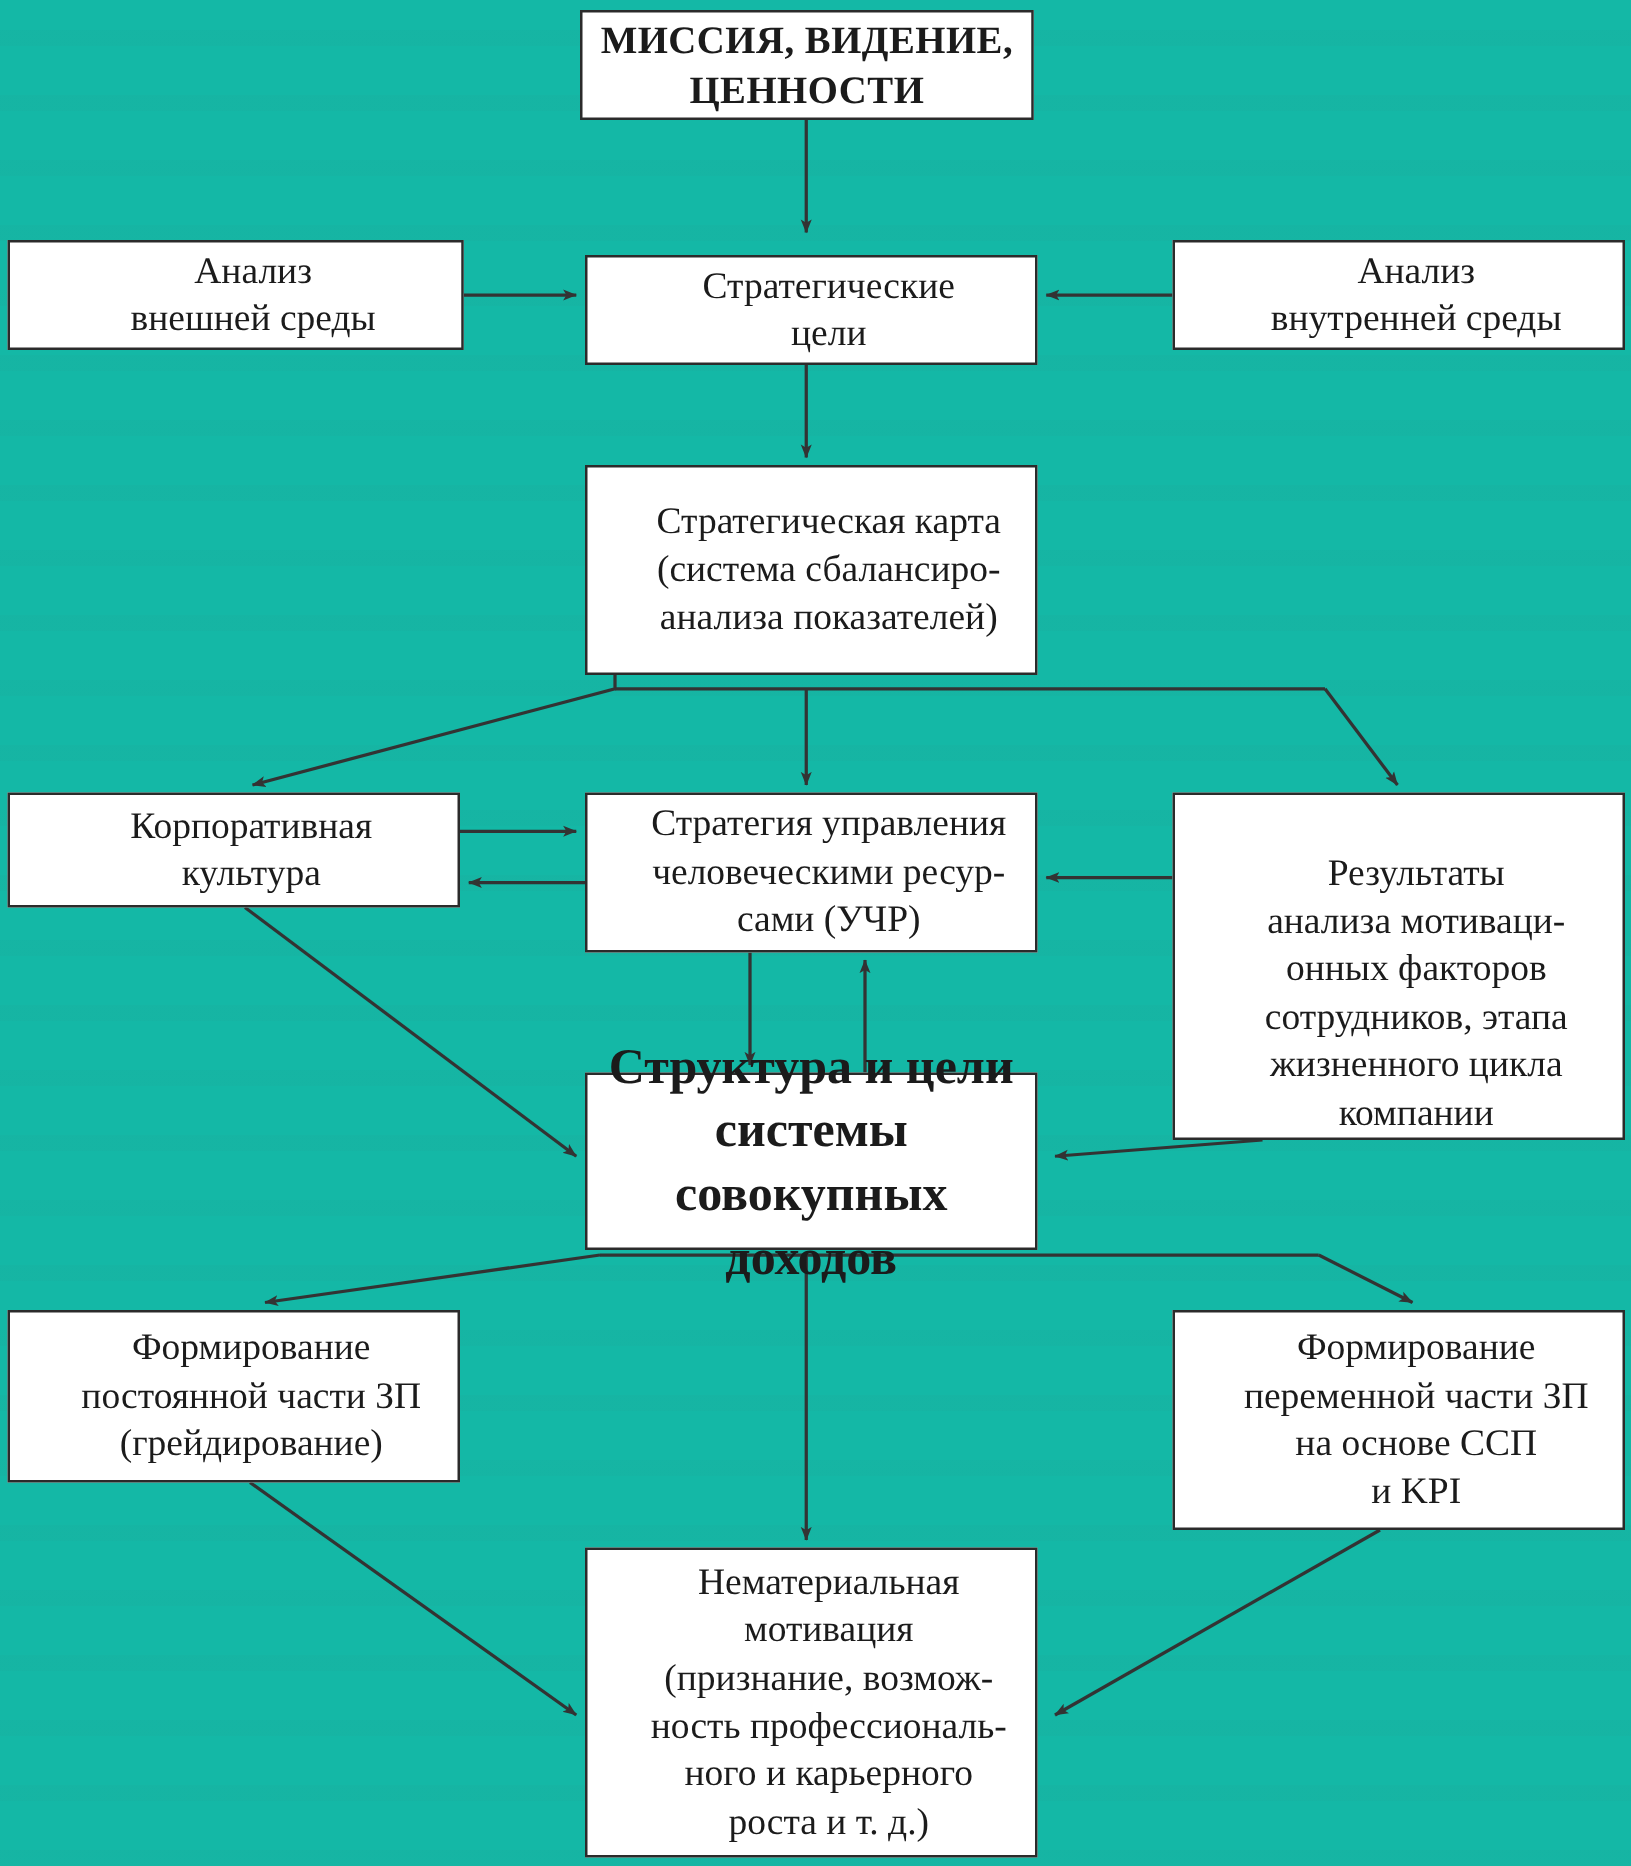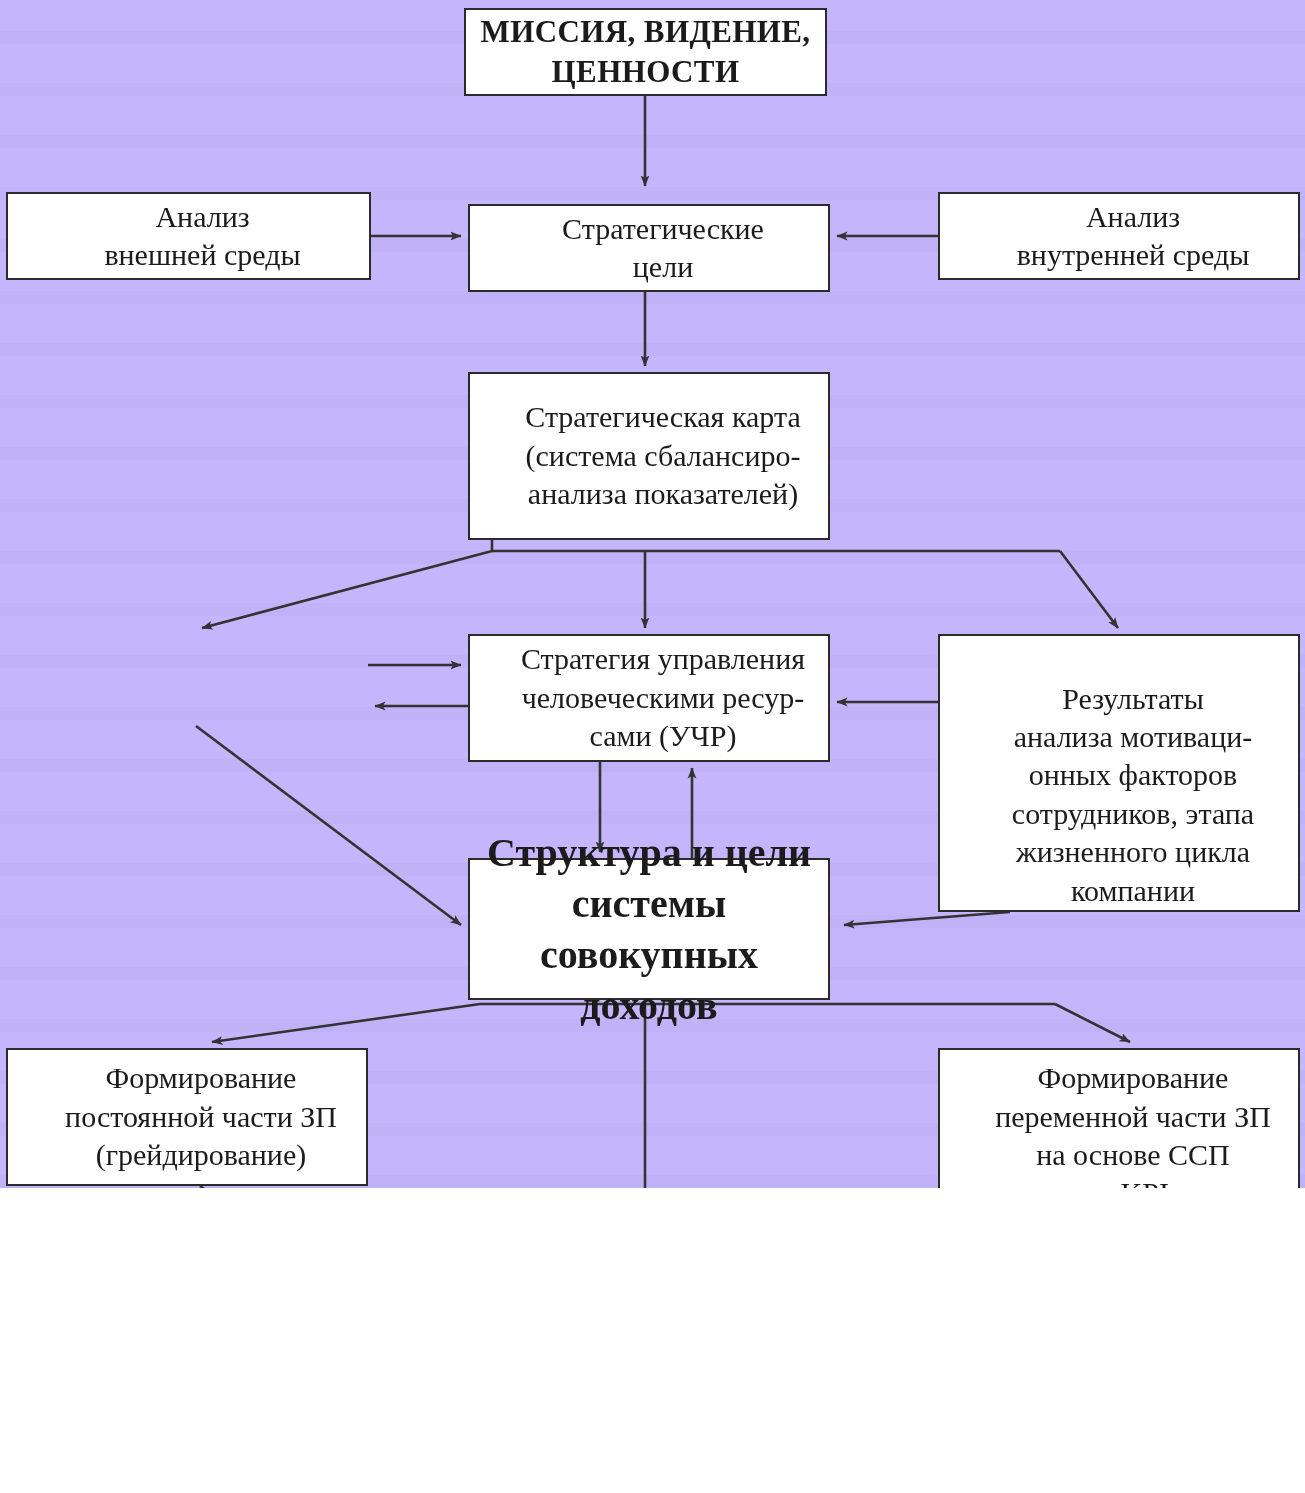--- a/index.html
+++ b/index.html
@@ -6,22 +6,22 @@
     margin: 0;
     padding: 0;
     background: #ffffff;
   }
   body {
     font-family: "Liberation Serif", "DejaVu Serif", serif;
   }
   #diagram-root {
     position: relative;
     width: 1305px;
-    height: 1188px;
-    background: #c4b5fd;
+    height: 1493px;
+    background: #14b8a6;
     overflow: hidden;
   }
   .bg-noise {
     position: absolute;
     inset: 0;
     pointer-events: none;
     opacity: 0.055;
     background:
       repeating-linear-gradient(0deg, rgba(80,80,80,0.55) 0px, rgba(80,80,80,0.55) 13px, rgba(255,255,255,0) 13px, rgba(255,255,255,0) 52px);
   }
@@ -130,20 +130,24 @@
     <span class="label">Анализ
 внутренней среды</span>
   </div>
 
   <div class="node n-reg" style="left:468px; top:372px; width:362px; height:168px;">
     <span class="label">Стратегическая карта
 (система сбалансиро-
 анализа показателей)</span>
   </div>
 
+  <div class="node n-reg" style="left:6px; top:634px; width:362px; height:92px;">
+    <span class="label">Корпоративная
+культура</span>
+  </div>
 
   <div class="node n-reg" style="left:468px; top:634px; width:362px; height:128px;">
     <span class="label">Стратегия управления
 человеческими ресур-
 сами (УЧР)</span>
   </div>
 
   <div class="node n-reg" style="left:938px; top:634px; width:362px; height:278px;align-items:flex-end;">
     <span class="label">Результаты
 анализа мотиваци-
@@ -165,14 +169,22 @@
 (грейдирование)</span>
   </div>
 
   <div class="node n-reg" style="left:938px; top:1048px; width:362px; height:176px;">
     <span class="label">Формирование
 переменной части ЗП
 на основе ССП
 и KPI</span>
   </div>
 
+  <div class="node n-reg" style="left:468px; top:1238px; width:362px; height:248px;">
+    <span class="label">Нематериальная
+мотивация
+(признание, возмож-
+ность профессиональ-
+ного и карьерного
+роста и т. д.)</span>
+  </div>
 
 </div>
 
 </body></html>

